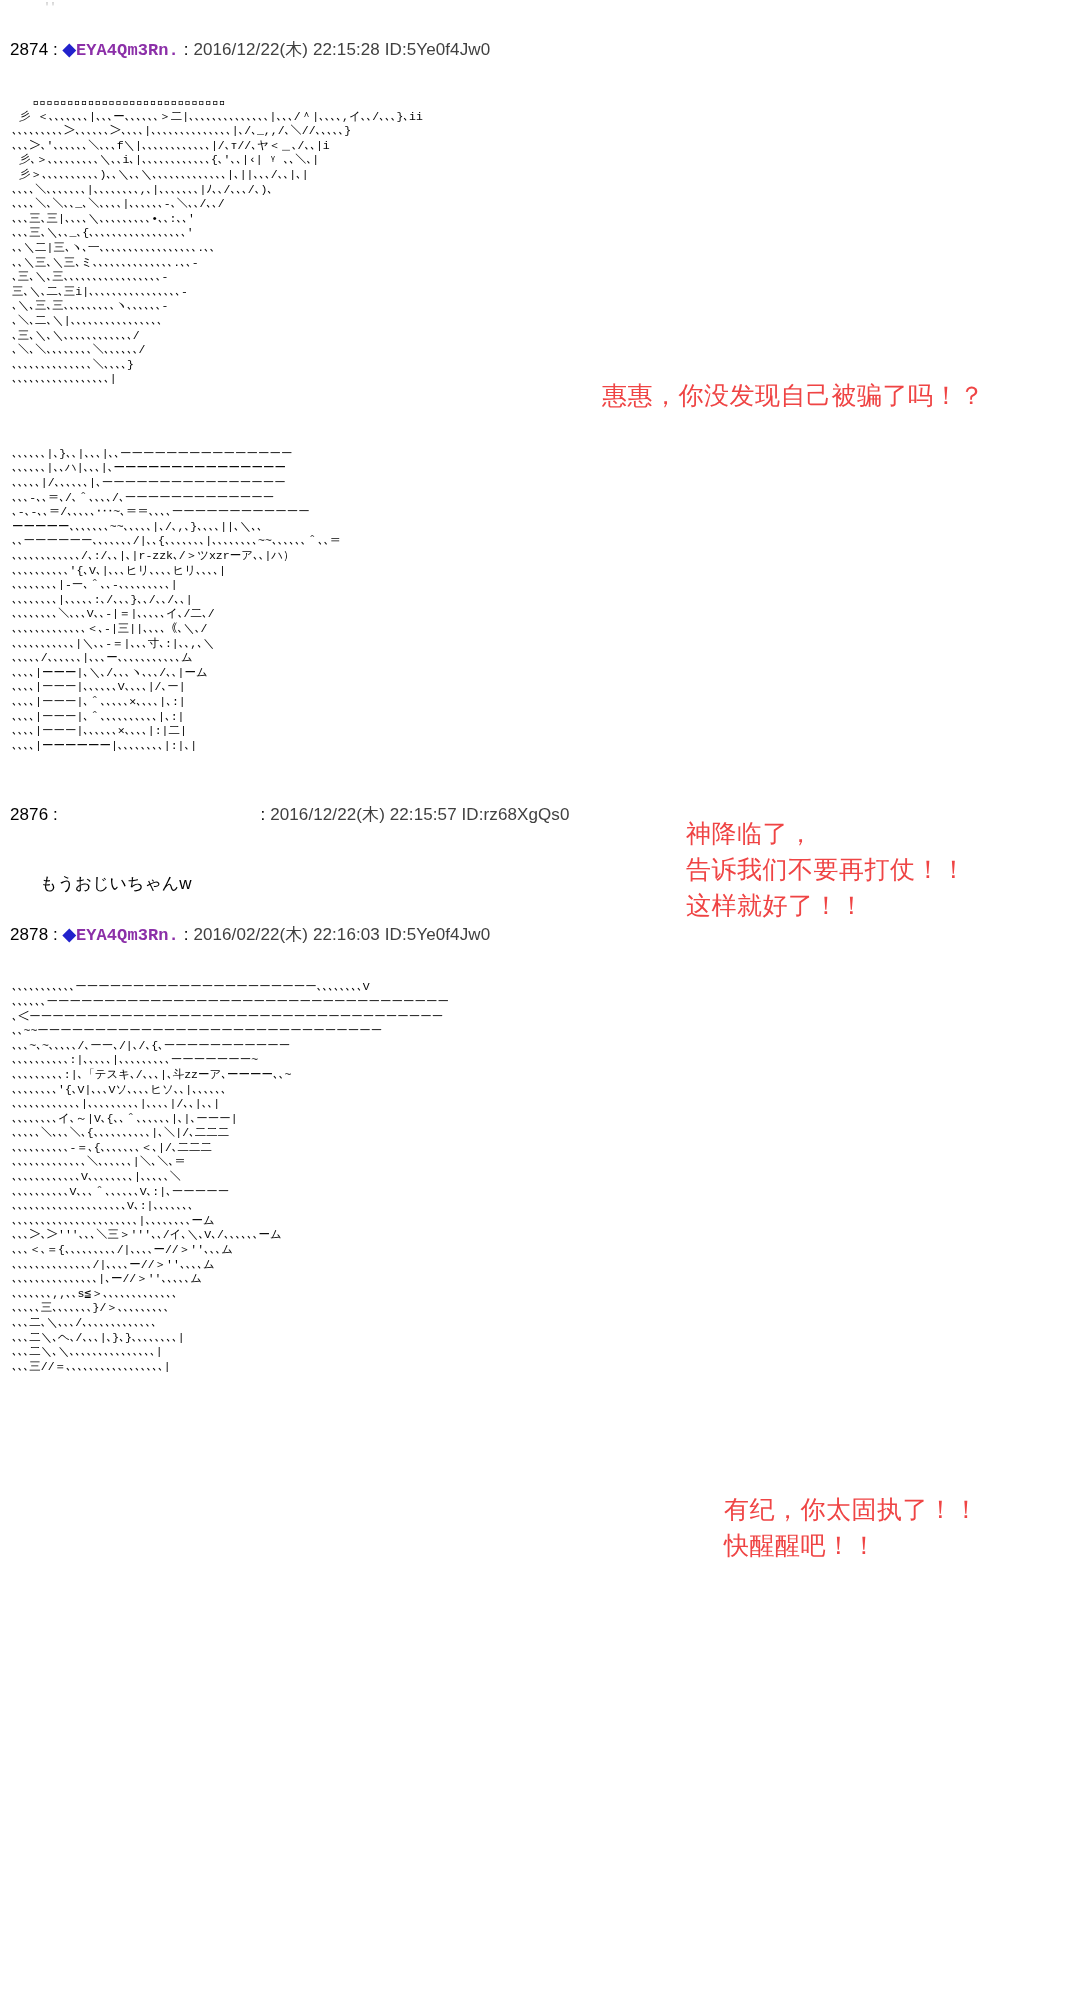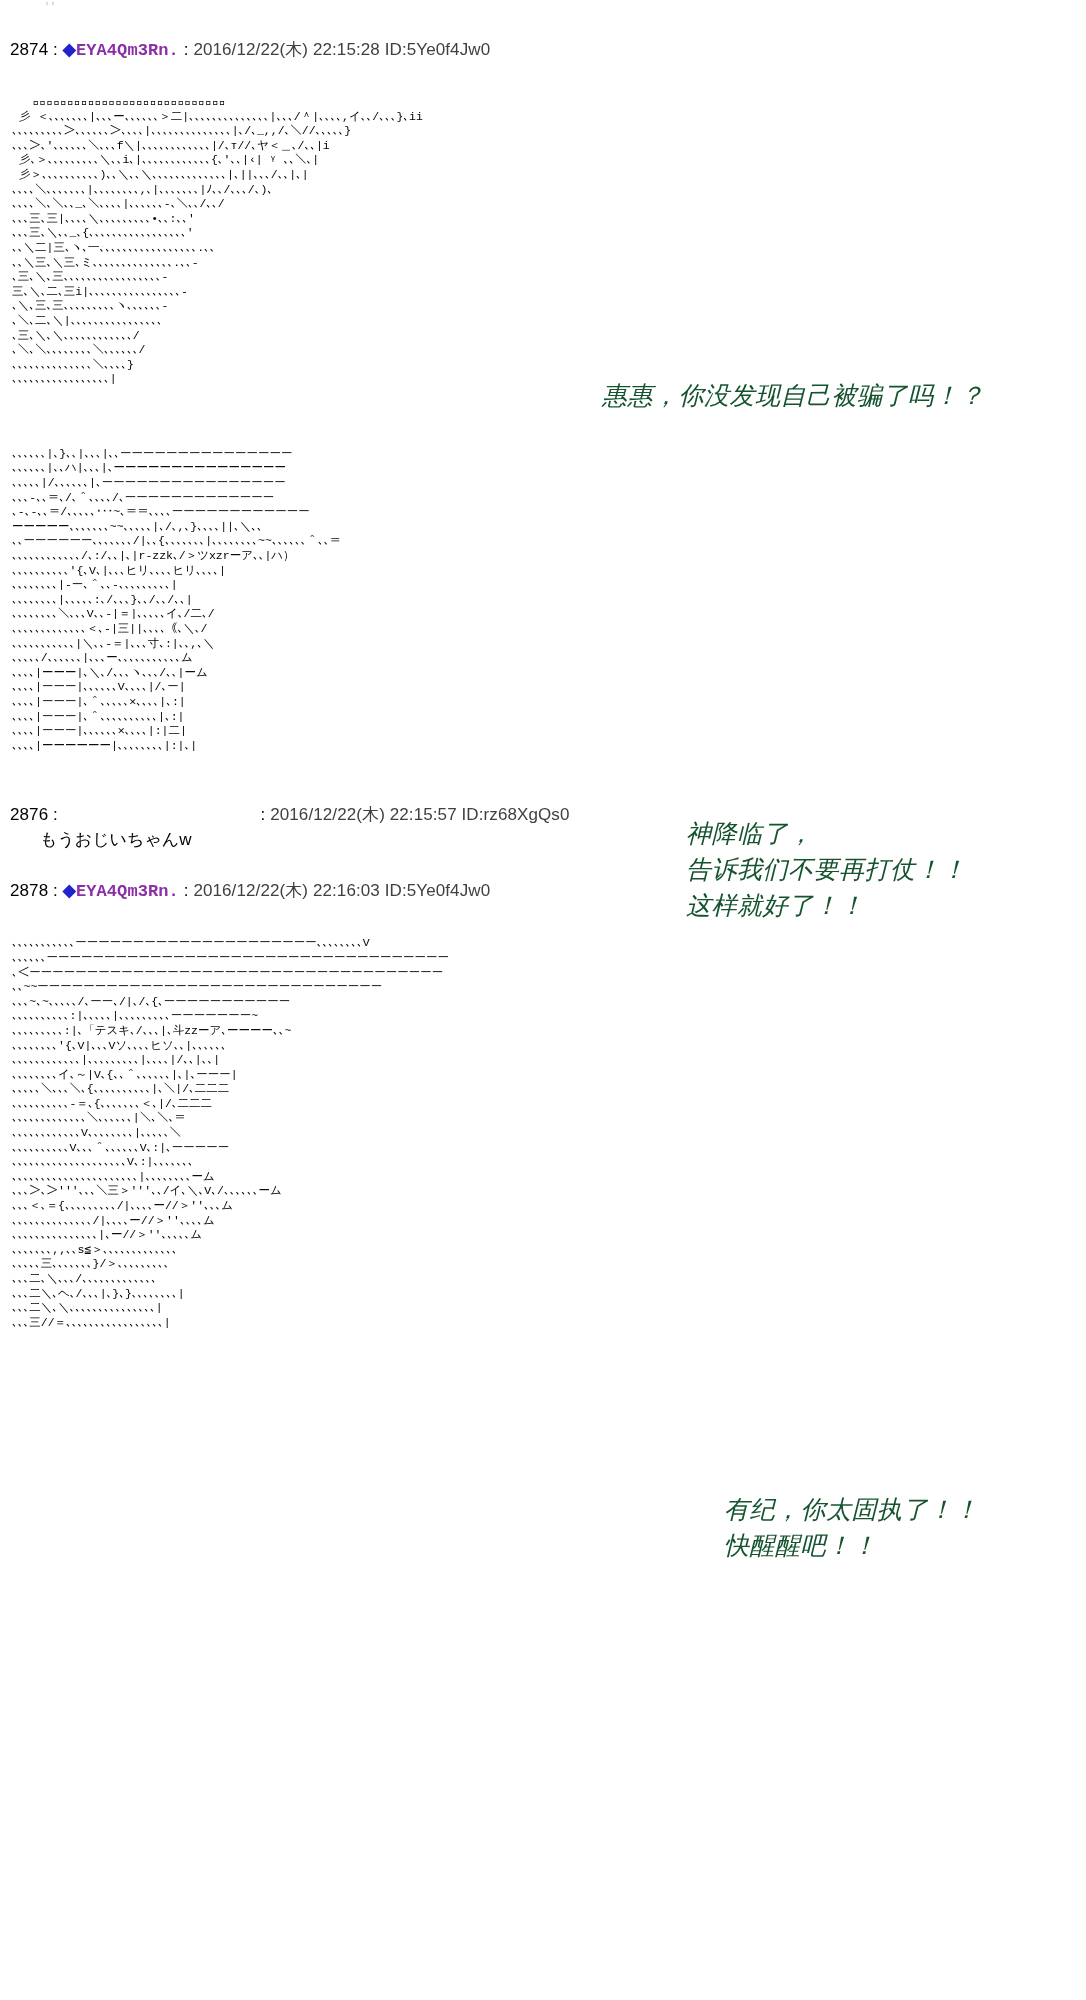--- a/index.html
+++ b/index.html
@@ -61,20 +61,21 @@
   }
 
   
   .post-body-text {
     font-family: "Liberation Sans", sans-serif;
     font-size: 17px;
     line-height: 22px;
     white-space: pre-wrap;
     padding-left: 40px;
     padding-top: 4px;
+    margin-top: 44px;
   }
 
   
   .aa-block {
     font-family: "Liberation Mono", "DejaVu Sans Mono", monospace;
     font-size: 11.5px;
     line-height: 14.6px;
     white-space: pre;
     color: #000000;
     letter-spacing: 0px;
@@ -82,23 +83,22 @@
     margin: 4px;
   }
 
   
   .cn-line {
     position: absolute;
     font-family: "DejaVu Sans", sans-serif;
     font-size: 25px;
     line-height: 36px;
     white-space: pre;
-    color: #14532d;
+    color: #ef4444;
     letter-spacing: 0.5px;
-    font-style: italic;
   }
   .gap-md { height: 30px; }
   .gap-lg { height: 52px; }
 
   .tiny-mark {
     position: absolute;
     left: 44px;
     top: 2px;
     font-family: "Liberation Mono", monospace;
     font-size: 10px;
@@ -165,21 +165,21 @@
   </div>
 
   <div class="post">
     <div style="height:48px"></div>
     <div class="post-header"><span class="res-num">2876</span><span class="sep"> : </span><span class="name-blank"></span><span class="sep"> : </span><span class="datetime">2016/12/22(木) 22:15:57 ID:rz68XgQs0</span></div>
     <div class="post-body-text">もうおじいちゃんw</div>
   </div>
 
   <div class="post">
     <div style="height:30px"></div>
-    <div class="post-header"><span class="res-num">2878</span><span class="sep"> : </span><span class="diamond">◆</span><span class="trip-wrap">EYA4Qm3Rn.</span><span class="sep"> : </span><span class="datetime">2016/12/22(木) 22:16:03 ID:5Ye0f4Jw0</span></div>
+    <div class="post-header"><span class="res-num">2878</span><span class="sep"> : </span><span class="diamond">◆</span><span class="trip-wrap">EYA4Qm3Rn.</span><span class="sep"> : </span><span class="datetime">2016/02/22(木) 22:16:03 ID:5Ye0f4Jw0</span></div>
 
     <div class="gap-md"></div>
 
     <pre class="aa-block">､､､､､､､､､､､ーーーーーーーーーーーーーーーーーーーーー､､､､､､､､V
 ､､､､､､ーーーーーーーーーーーーーーーーーーーーーーーーーーーーーーーーーーー
 ､＜ーーーーーーーーーーーーーーーーーーーーーーーーーーーーーーーーーーーー
 ､､~~ーーーーーーーーーーーーーーーーーーーーーーーーーーーーーー
 ､､､~､~､､､､､/､ーー､/|､/､{､ーーーーーーーーーーー
 ､､､､､､､､､､:|､､､､､|､､､､､､､､､ーーーーーーー~
 ､､､､､､､､､:|､「テスキ､/､､､|､斗zzーア､ーーーー､､~

